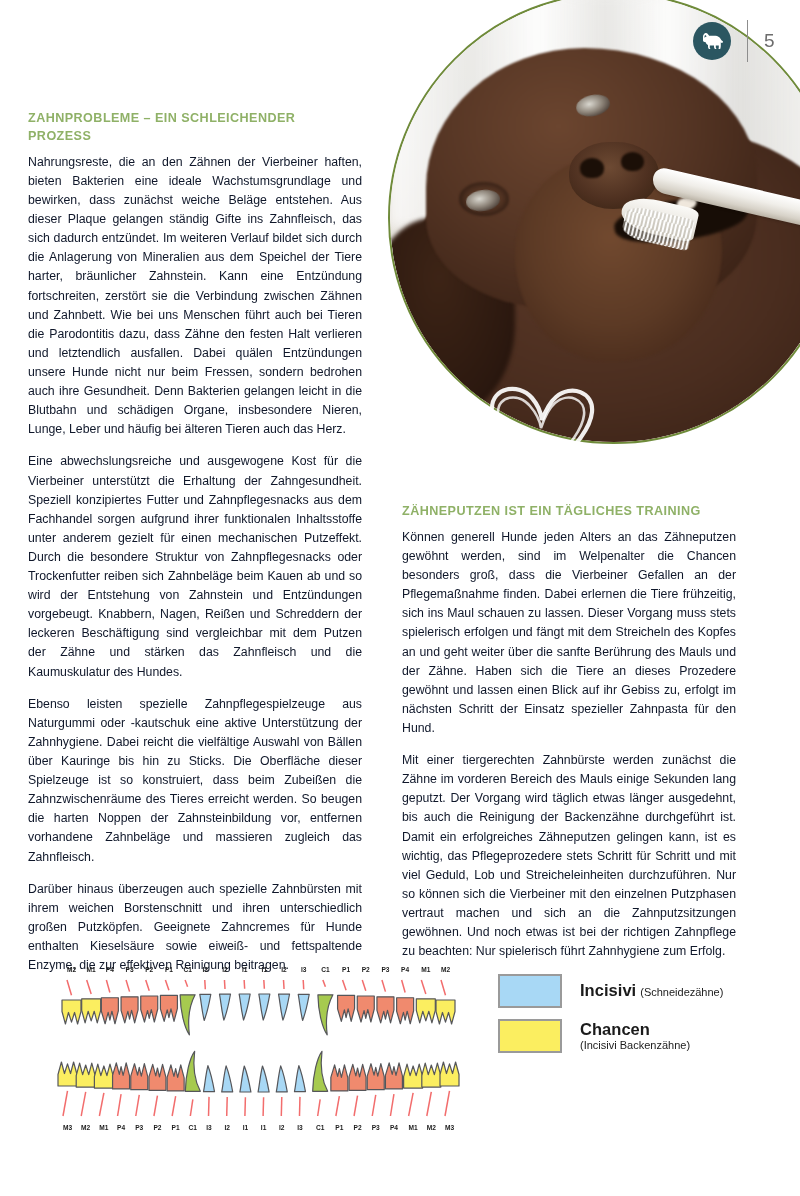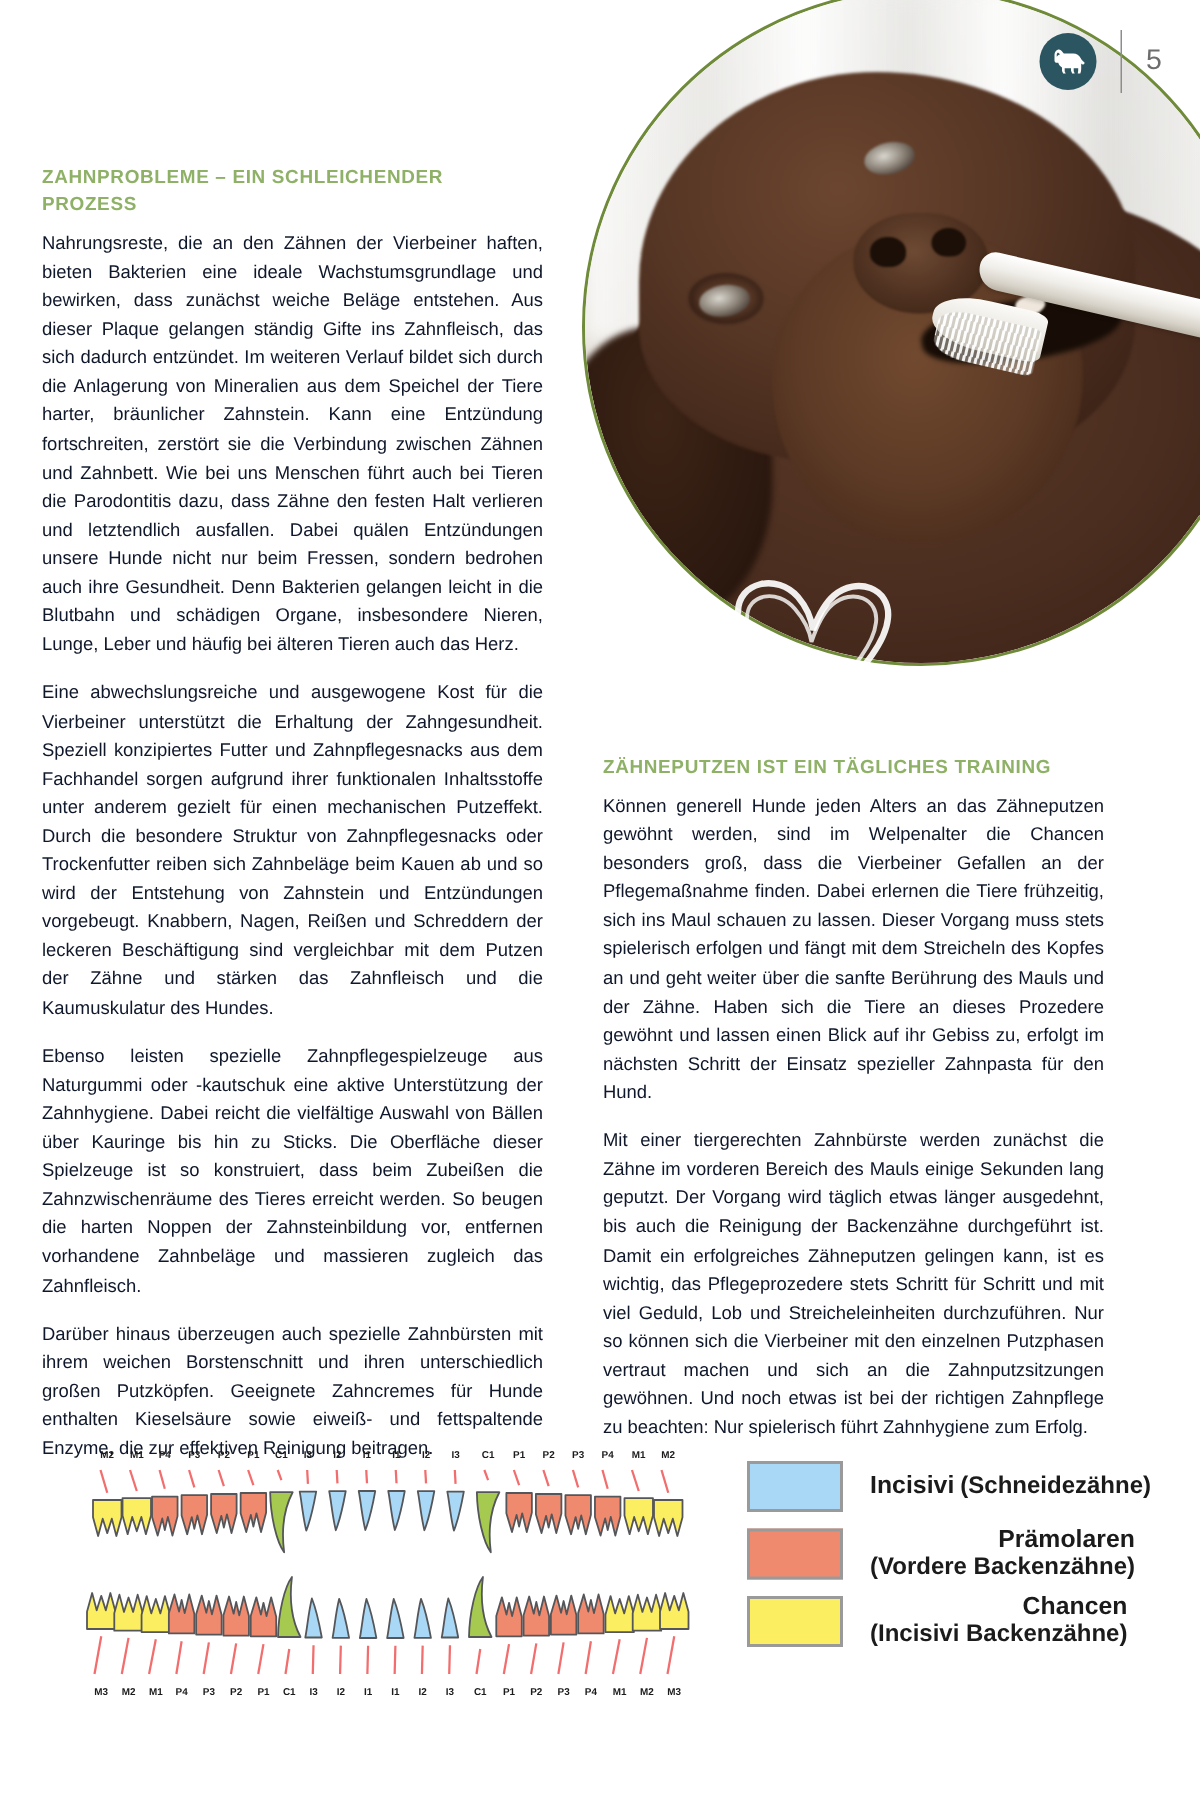--- a/index.html
+++ b/index.html
@@ -290,25 +290,24 @@
   }
   .legend-text {
     margin-left: 18px;
     line-height: 1.12;
   }
   .legend-main {
     font-size: 16.5px;
     font-weight: 700;
     color: #1b1b1b;
     letter-spacing: 0.002em;
-    text-align: right;
   }
   .legend-sub {
-    font-size: 16px;
-    font-weight: 700;
+    font-size: 11px;
+    font-weight: 400;
     color: #1b1b1b;
   }
   .legend-row.inline .legend-text { display: block; }
   .legend-row.inline .legend-main,
   .legend-row.inline .legend-sub { display: inline; }
   .legend-row.inline .legend-sub { margin-left: 4px; }
 </style>
 </head>
 <body>
 
@@ -595,27 +594,20 @@
   </div>
 
   <div class="legend">
     <div class="legend-row inline">
       <div class="swatch" style="background: rgb(168, 216, 245);"></div>
       <div class="legend-text">
         <span class="legend-main">Incisivi</span><span class="legend-sub">(Schneidezähne)</span>
       </div>
     </div>
     <div class="legend-row">
-      <div class="swatch" style="background: rgb(240, 138, 110);"></div>
-      <div class="legend-text">
-        <div class="legend-main">Prämolaren</div>
-        <div class="legend-sub">(Vordere Backenzähne)</div>
-      </div>
-    </div>
-    <div class="legend-row">
       <div class="swatch" style="background: rgb(251, 238, 96);"></div>
       <div class="legend-text">
         <div class="legend-main">Chancen</div>
         <div class="legend-sub">(Incisivi Backenzähne)</div>
       </div>
     </div>
   </div>
 
 </div>
 

